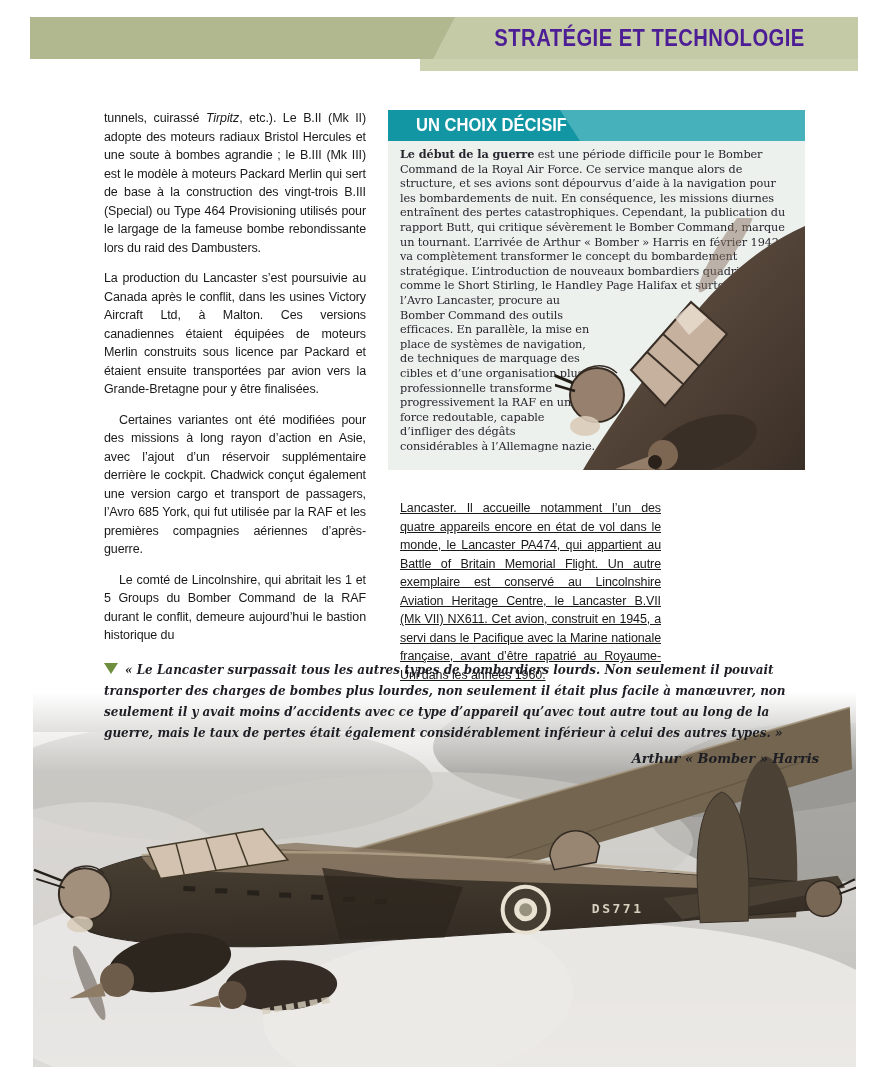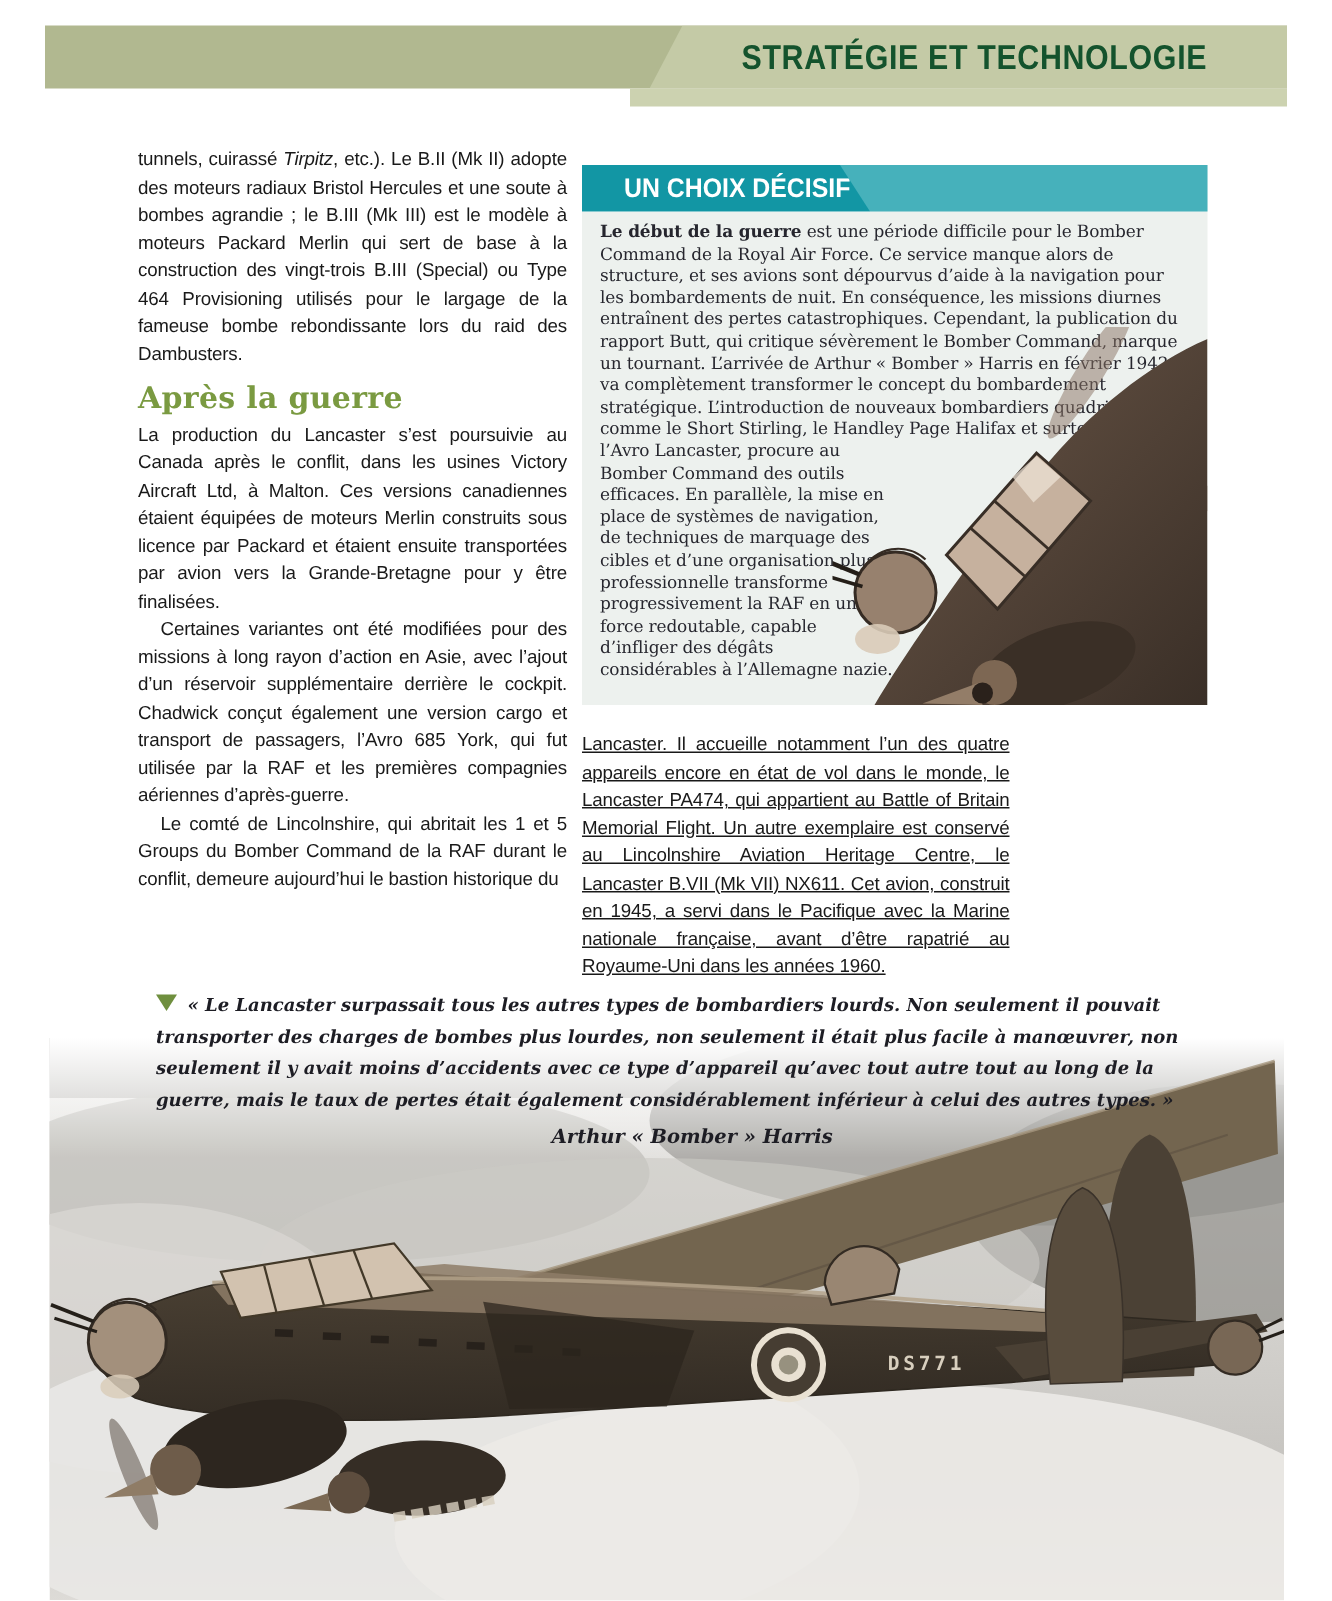--- a/index.html
+++ b/index.html
@@ -10,27 +10,27 @@
 
   
   .banner { position:absolute; left:30px; top:17px; width:828px; height:42px;
             background:var(--banner-green-left, #b1b890); }
   .banner-right { position:absolute; inset:0;
             background:var(--banner-green-right, #c4caa6);
             clip-path:polygon(425px 0, 100% 0, 100% 100%, 403px 100%); }
   .banner-strip { position:absolute; left:420px; top:59px; width:438px; height:12px;
             background:var(--banner-strip-green, #ccd2b0); }
   .banner-title { position:absolute; right:53px; top:0; height:42px; line-height:43px;
-            color:#14532d; font-size:23px; font-weight:bold; letter-spacing:.5px; white-space:nowrap; }
+            color:#4c1d95; font-size:23px; font-weight:bold; letter-spacing:.5px; white-space:nowrap; }
   .banner-title > span { display:inline-block; transform:scaleX(.88); transform-origin:100% 50%; }
 
   
   .bodytext { font-size:12.5px; line-height:18.5px; letter-spacing:-0.1px;
               text-align:justify; color:#191919; }
-  .bodytext p { margin:0; }
+  .bodytext p { margin:12px; }
   .bodytext p.indent { text-indent:15px; }
   .col-left  { position:absolute; left:92px;  top:97px;  width:286px; }
   .col-right { position:absolute; left:388px; top:487px; width:285px;text-decoration:underline; }
   h2.after-war { font-family:"DejaVu Serif", serif; font-weight:bold;
                  color:var(--heading-green, #7a9a41); font-size:20px;
                  margin:11px 0 6px 0; letter-spacing:.2px; text-align:left; }
 
   
   .infobox { position:absolute; left:388px; top:110px; width:417px; height:360px;
              background:var(--sidebar-background, #edf1ee); }
@@ -53,42 +53,41 @@
 
   
   .pullquote { position:absolute; left:104px; top:660px; width:715px; z-index:3;
                font-family:"DejaVu Serif", serif; font-style:italic;
                font-size:12px; line-height:21px; color:#1d1d24; }
   .quote-marker { display:inline-block; width:0; height:0; vertical-align:baseline;
                border-left:7px solid transparent; border-right:7px solid transparent;
                border-top:11px solid var(--quote-marker-green, #6f8f3e);
                margin-right:7px; }
   .quote-text { font-weight:bold; }
-  .quote-attribution { margin-top:4px; text-align:center; font-weight:bold; font-size:13px; }
+  .quote-attribution { margin-top:4px; text-align:right; font-weight:bold; font-size:13px; }
 
   
   .main-photo { position:absolute; left:33px; top:692px; width:823px; height:375px; z-index:1; }
   .main-photo svg { display:block; width:100%; height:100%; }
 </style>
 </head>
 <body>
 
 <div class="page">
 
   <div class="banner">
     <div class="banner-right"></div>
     <div class="banner-title">
       <span>STRATÉGIE ET TECHNOLOGIE</span>
     </div>
   </div>
   <div class="banner-strip"></div>
 
   <div class="col-left bodytext">
     <p><span>tunnels, cuirassé </span><i>Tirpitz</i><span>, etc.). Le B.II (Mk II) adopte des moteurs radiaux Bristol Hercules et une soute à bombes agrandie ; le B.III (Mk III) est le modèle à moteurs Packard Merlin qui sert de base à la construction des vingt-trois B.III (Special) ou Type 464 Provisioning utilisés pour le largage de la fameuse bombe rebondissante lors du raid des Dambusters.</span></p>
-    <h2 class="after-war">Après la guerre</h2>
     <p>La production du Lancaster s’est poursuivie au Canada après le conflit, dans les usines Victory Aircraft Ltd, à Malton. Ces versions canadiennes étaient équipées de moteurs Merlin construits sous licence par Packard et étaient ensuite transportées par avion vers la Grande-Bretagne pour y être finalisées.</p>
     <p class="indent">Certaines variantes ont été modifiées pour des missions à long rayon d’action en Asie, avec l’ajout d’un réservoir supplémentaire derrière le cockpit. Chadwick conçut également une version cargo et transport de passagers, l’Avro 685 York, qui fut utilisée par la RAF et les premières compagnies aériennes d’après-guerre.</p>
     <p class="indent">Le comté de Lincolnshire, qui abritait les 1 et 5 Groups du Bomber Command de la RAF durant le conflit, demeure aujourd’hui le bastion historique du</p>
   </div>
 
   <div class="infobox">
     <div class="infobox-header">
       <div class="infobox-kicker">
         <span>UN CHOIX DÉCISIF</span>
       </div>

